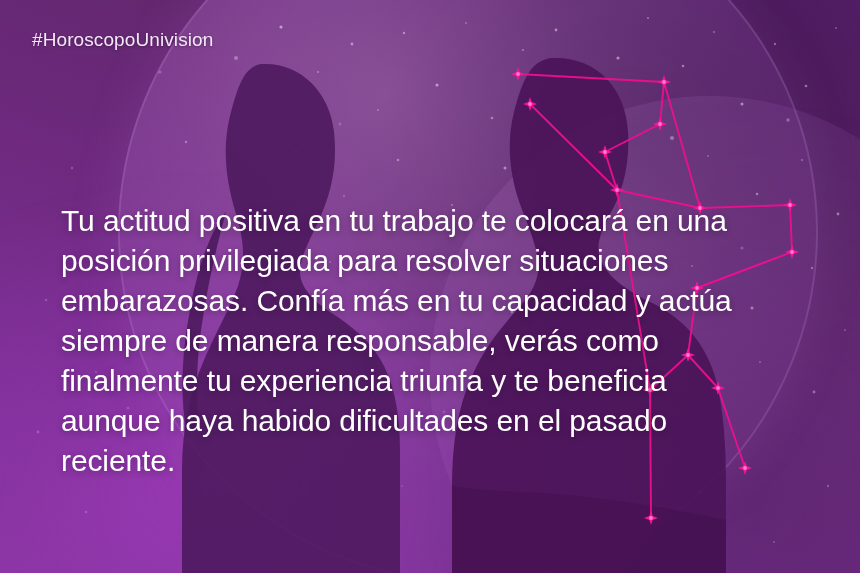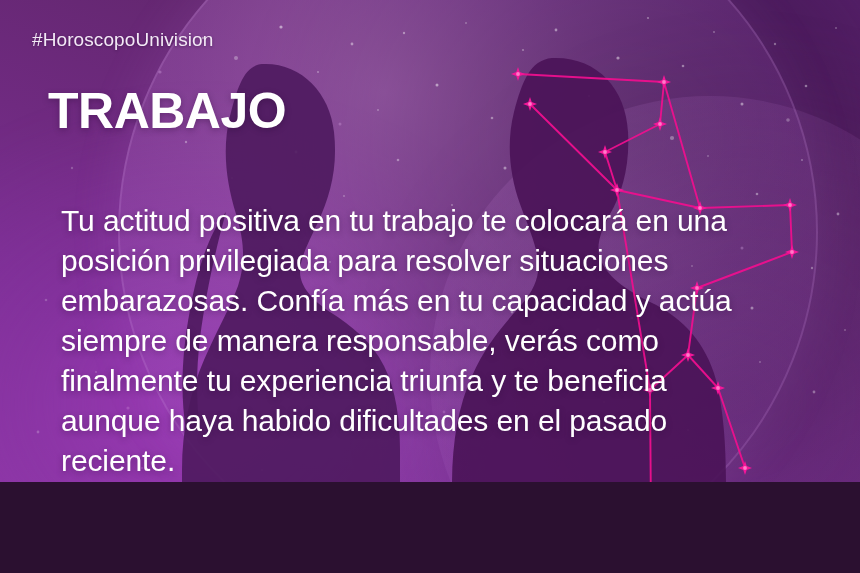--- a/index.html
+++ b/index.html
@@ -8,21 +8,21 @@
     padding: 0;
     background: #2b1030;
   }
   body {
     font-family: "Liberation Sans", sans-serif;
   }
 
   .card {
     position: relative;
     width: 860px;
-    height: 482px;
+    height: 573px;
     overflow: hidden;
     background: #5e2570;
     user-select: none;
   }
 
   
   .bg-base {
     position: absolute;
     inset: 0;
     background:
@@ -363,18 +363,17 @@
         <use href="#cstar" x="718" y="388"></use>
         <use href="#cstar" x="651" y="518"></use>
         <use href="#cstar" x="745" y="468"></use>
       </g>
     </svg>
   </div>
 
   <div class="content">
     <div class="hashtag">#HoroscopoUnivision</div>
 
-    <h1 class="title">TRABAJO</h1>
 
     <p class="body-text">Tu actitud positiva en tu trabajo te colocará en una posición privilegiada para resolver situaciones embarazosas. Confía más en tu capacidad y actúa siempre de manera responsable, verás como finalmente tu experiencia triunfa y te beneficia aunque haya habido dificultades en el pasado reciente.</p>
   </div>
 
 </div>
 
 </body></html>

